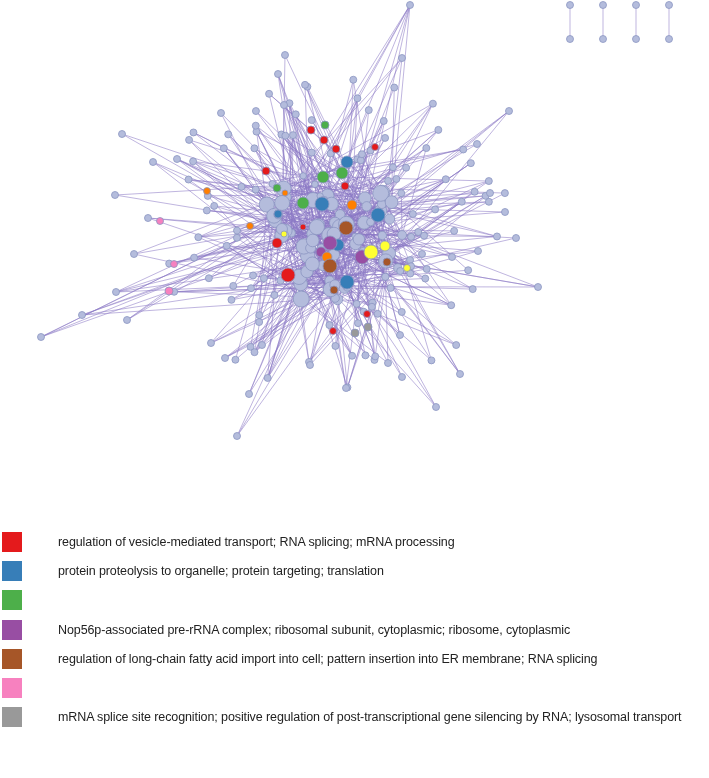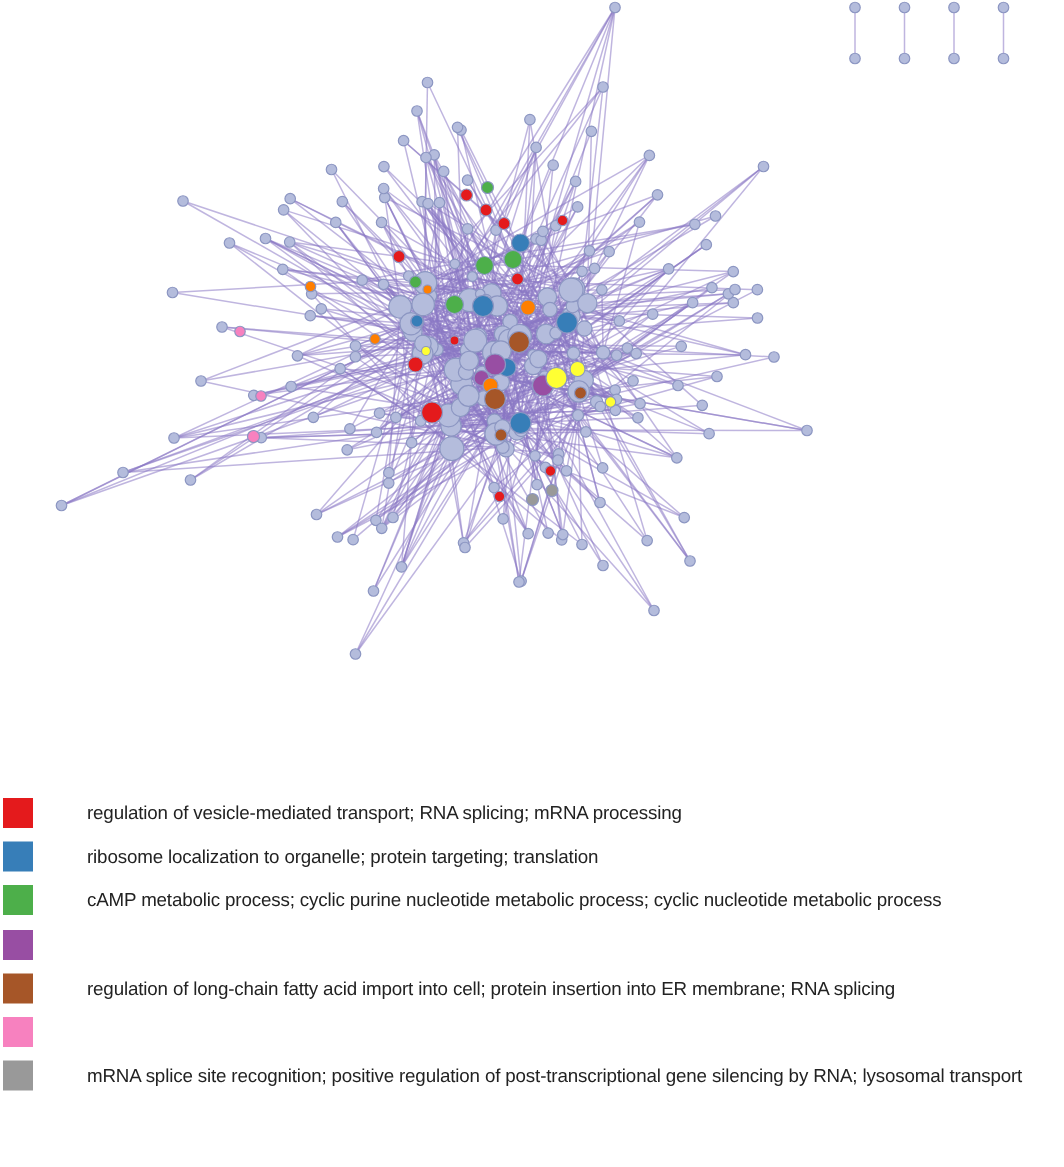--- a/index.html
+++ b/index.html
@@ -863,32 +863,32 @@
     </g>
 </svg>
 
 <div class="legend">
   <div class="legend-row">
     <div class="swatch" style="background: rgb(228, 26, 28);"></div>
     <span class="legend-label">regulation of vesicle-mediated transport; RNA splicing; mRNA processing</span>
   </div>
   <div class="legend-row">
     <div class="swatch" style="background: rgb(55, 126, 184);"></div>
-    <span class="legend-label">ribosome localization to organelle; protein targeting; translation</span>
+    <span class="legend-label">protein proteolysis to organelle; protein targeting; translation</span>
   </div>
   <div class="legend-row">
     <div class="swatch" style="background: rgb(77, 175, 74);"></div>
-    <span class="legend-label">cAMP metabolic process; cyclic purine nucleotide metabolic process; cyclic nucleotide metabolic process</span>
   </div>
   <div class="legend-row">
     <div class="swatch" style="background: rgb(152, 78, 163);"></div>
+    <span class="legend-label">Nop56p-associated pre-rRNA complex; ribosomal subunit, cytoplasmic; ribosome, cytoplasmic</span>
   </div>
   <div class="legend-row">
     <div class="swatch" style="background: rgb(166, 86, 40);"></div>
-    <span class="legend-label">regulation of long-chain fatty acid import into cell; protein insertion into ER membrane; RNA splicing</span>
+    <span class="legend-label">regulation of long-chain fatty acid import into cell; pattern insertion into ER membrane; RNA splicing</span>
   </div>
   <div class="legend-row">
     <div class="swatch" style="background: rgb(247, 129, 191);"></div>
   </div>
   <div class="legend-row">
     <div class="swatch" style="background: rgb(153, 153, 153);"></div>
     <span class="legend-label">mRNA splice site recognition; positive regulation of post-transcriptional gene silencing by RNA; lysosomal transport</span>
   </div>
 </div>
 

